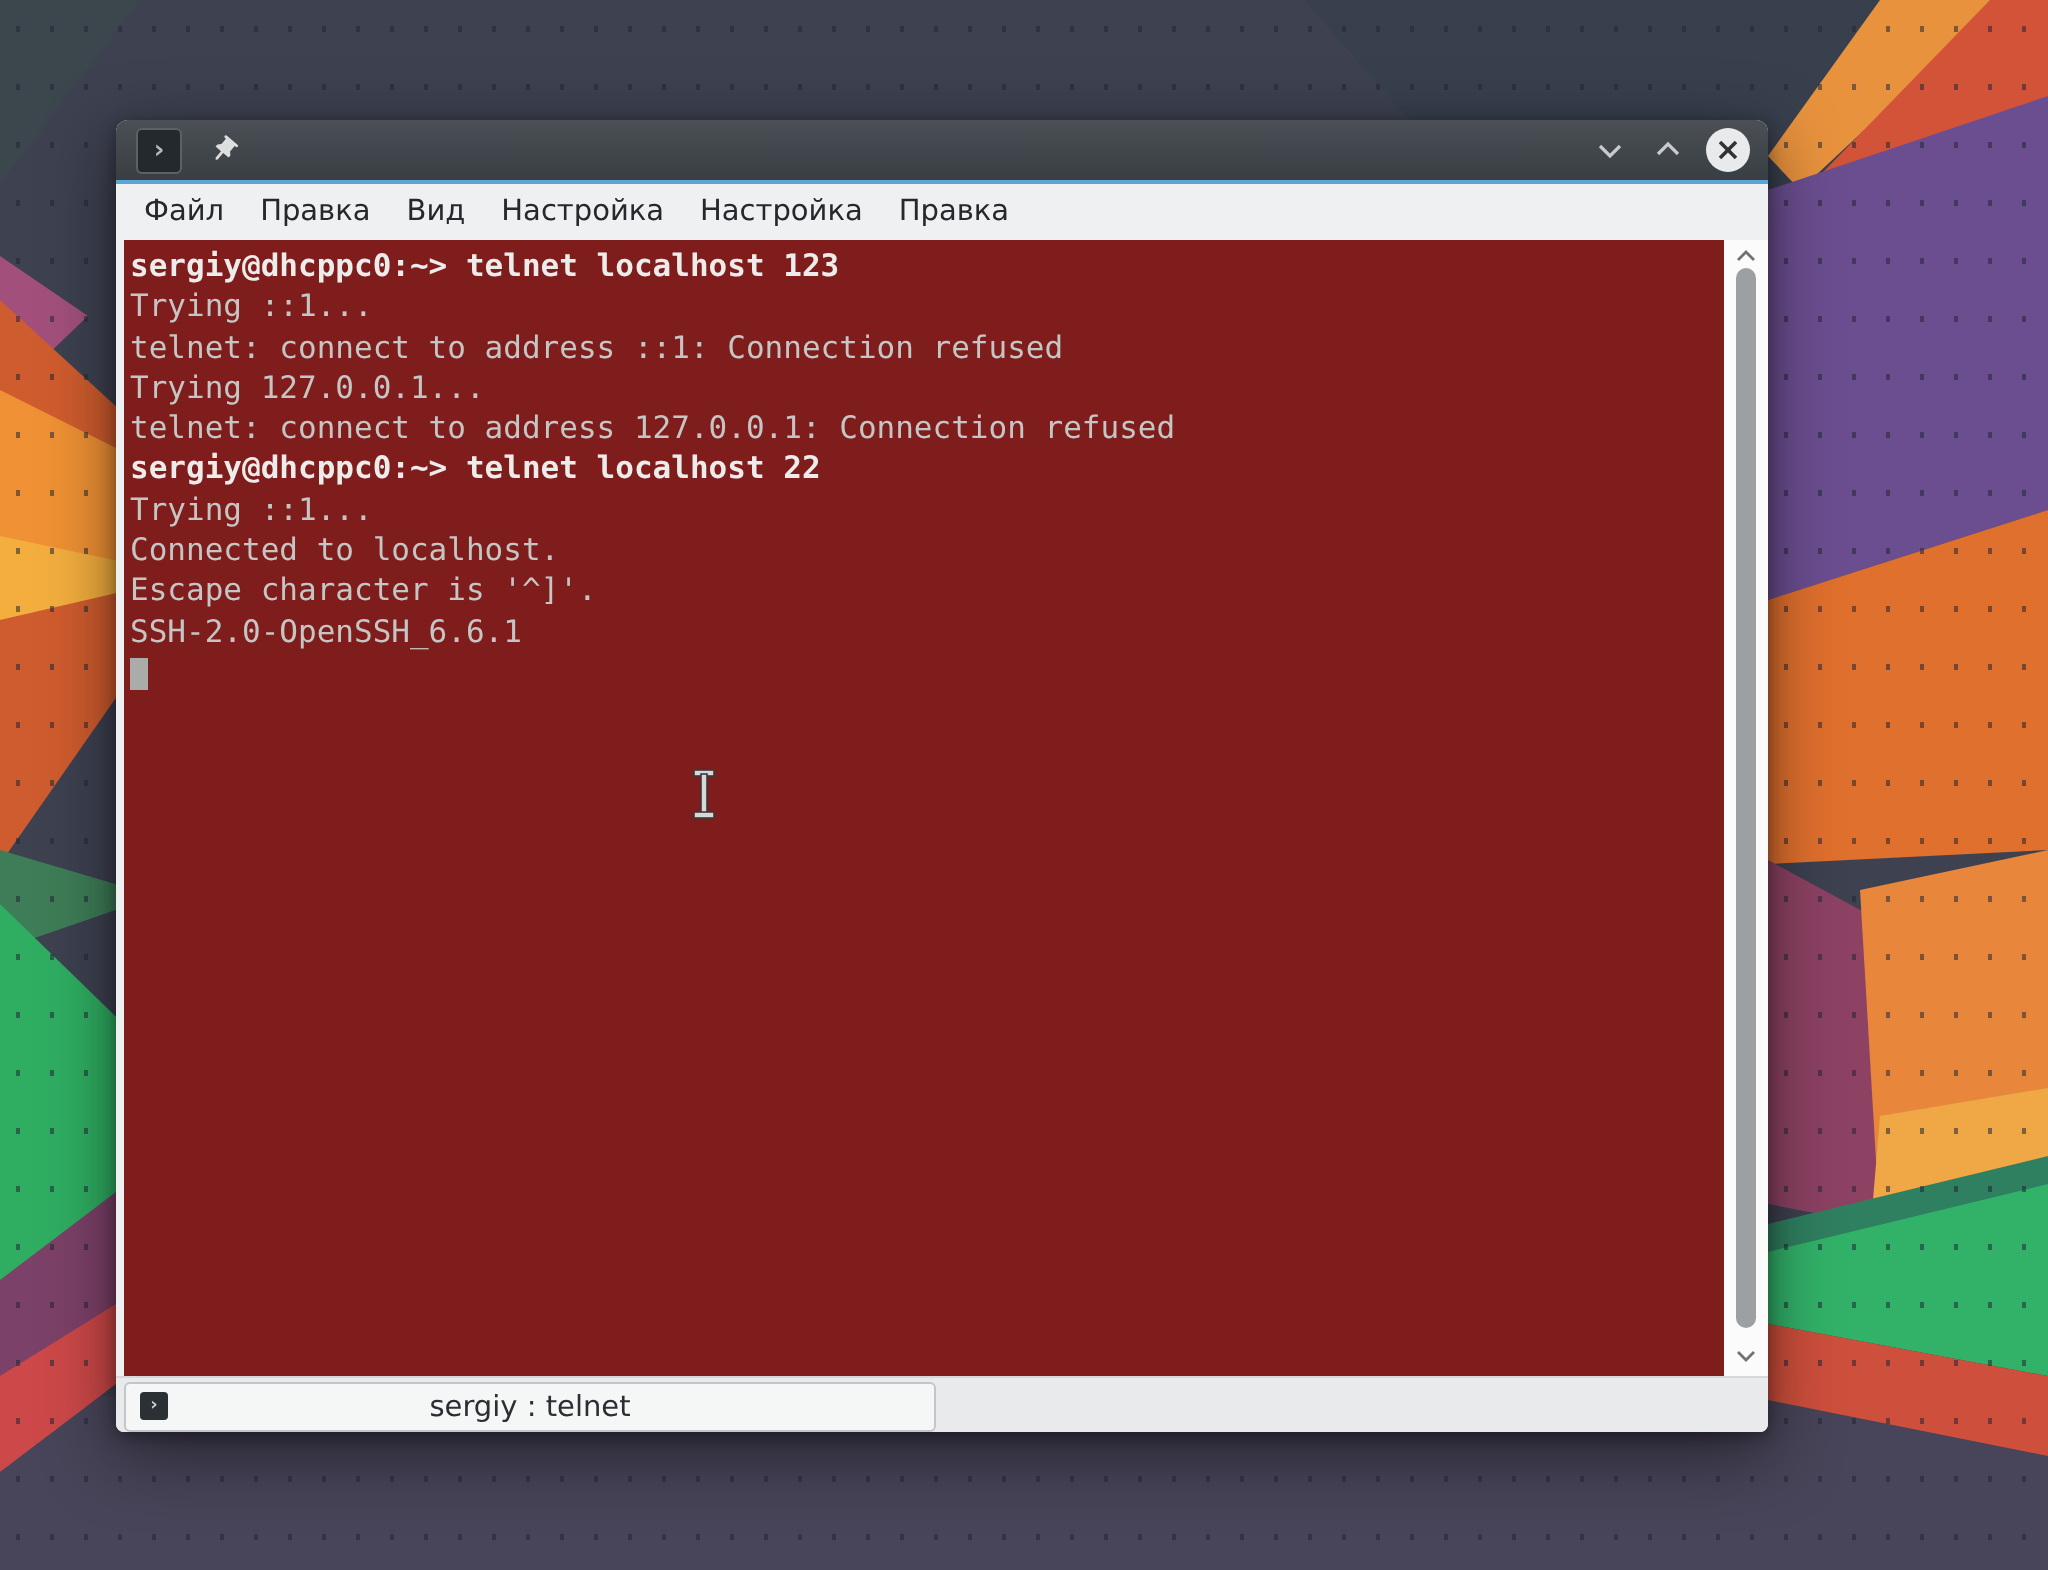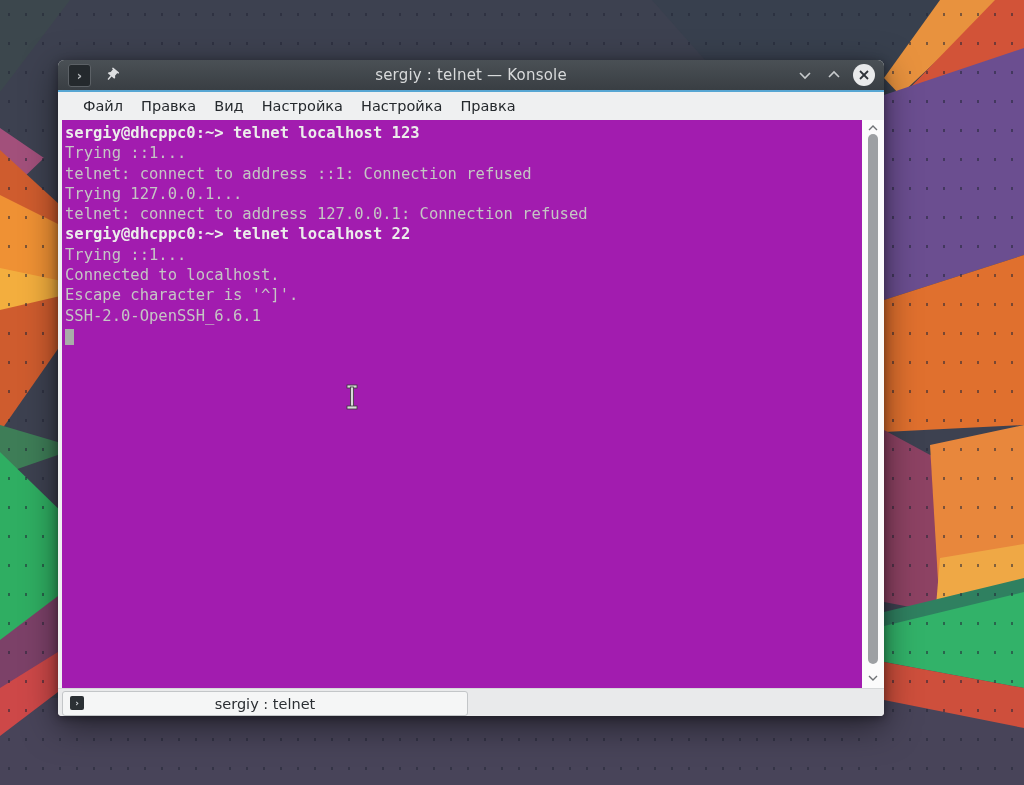--- a/index.html
+++ b/index.html
@@ -33,27 +33,27 @@
     color:#d8dadb;font-size:15px;letter-spacing:.2px;
   }
   .tb-right{margin-left:auto;display:flex;align-items:center;gap:9px;padding-right:9px;z-index:2;}
   .tb-btn{width:20px;height:20px;display:flex;align-items:center;justify-content:center;cursor:default;}
   .close-btn{
     width:22px;height:22px;border-radius:50%;background:#e9eaeb;
     display:flex;align-items:center;justify-content:center;
   }
   .menubar{
     height:28px;flex:0 0 28px;background:#eff0f1;
-    display:flex;align-items:center;gap:18px;padding-left:25px;
+    display:flex;align-items:center;gap:18px;padding-left:14px;
     font-size:14.5px;color:#25292d;
   }
   .menu-item{white-space:nowrap;}
   .content{flex:1 1 auto;display:flex;background:#eff0f1;padding:0 0 0 4px;min-height:0;}
   .terminal{
-    flex:1 1 auto;background:#a21caf;margin:0;overflow:hidden;
+    flex:1 1 auto;background:#7f1d1d;margin:0;overflow:hidden;
     font-family:"DejaVu Sans Mono","Liberation Mono",monospace;
     font-size:15.5px;line-height:20.3px;color:#c5c6c4;
     padding:3px 0 0 3px;white-space:pre;
   }
   .term-line{height:20.3px;}
   .term-line.bold{color:#ecedeb;font-weight:bold;}
   .block-cursor{
     display:inline-block;width:9.3px;height:16px;background:#a9aca9;
     vertical-align:text-bottom;margin-top:2px;
   }
@@ -128,21 +128,20 @@
 
   <div class="titlebar">
     <div class="tb-left">
       <div class="app-icon">›</div>
       <span class="tb-btn">
         <svg width="17" height="17" viewBox="0 0 24 24">
           <path d="M16 9V4h1a1 1 0 0 0 0-2H7a1 1 0 0 0 0 2h1v5l-2 2v2h5v6l1 1 1-1v-6h5v-2l-2-2z" fill="#dcdee0" transform="rotate(40 12 12)"></path>
         </svg>
       </span>
     </div>
-    <div class="tb-title">sergiy : telnet — Konsole</div>
     <div class="tb-right">
       <span class="tb-btn">
         <svg width="16" height="16" viewBox="0 0 16 16">
           <polyline points="3,6 8,11 13,6" fill="none" stroke="#c8cbcd" stroke-width="1.6"></polyline>
         </svg>
       </span>
       <span class="tb-btn">
         <svg width="16" height="16" viewBox="0 0 16 16">
           <polyline points="3,10 8,5 13,10" fill="none" stroke="#c8cbcd" stroke-width="1.6"></polyline>
         </svg>

